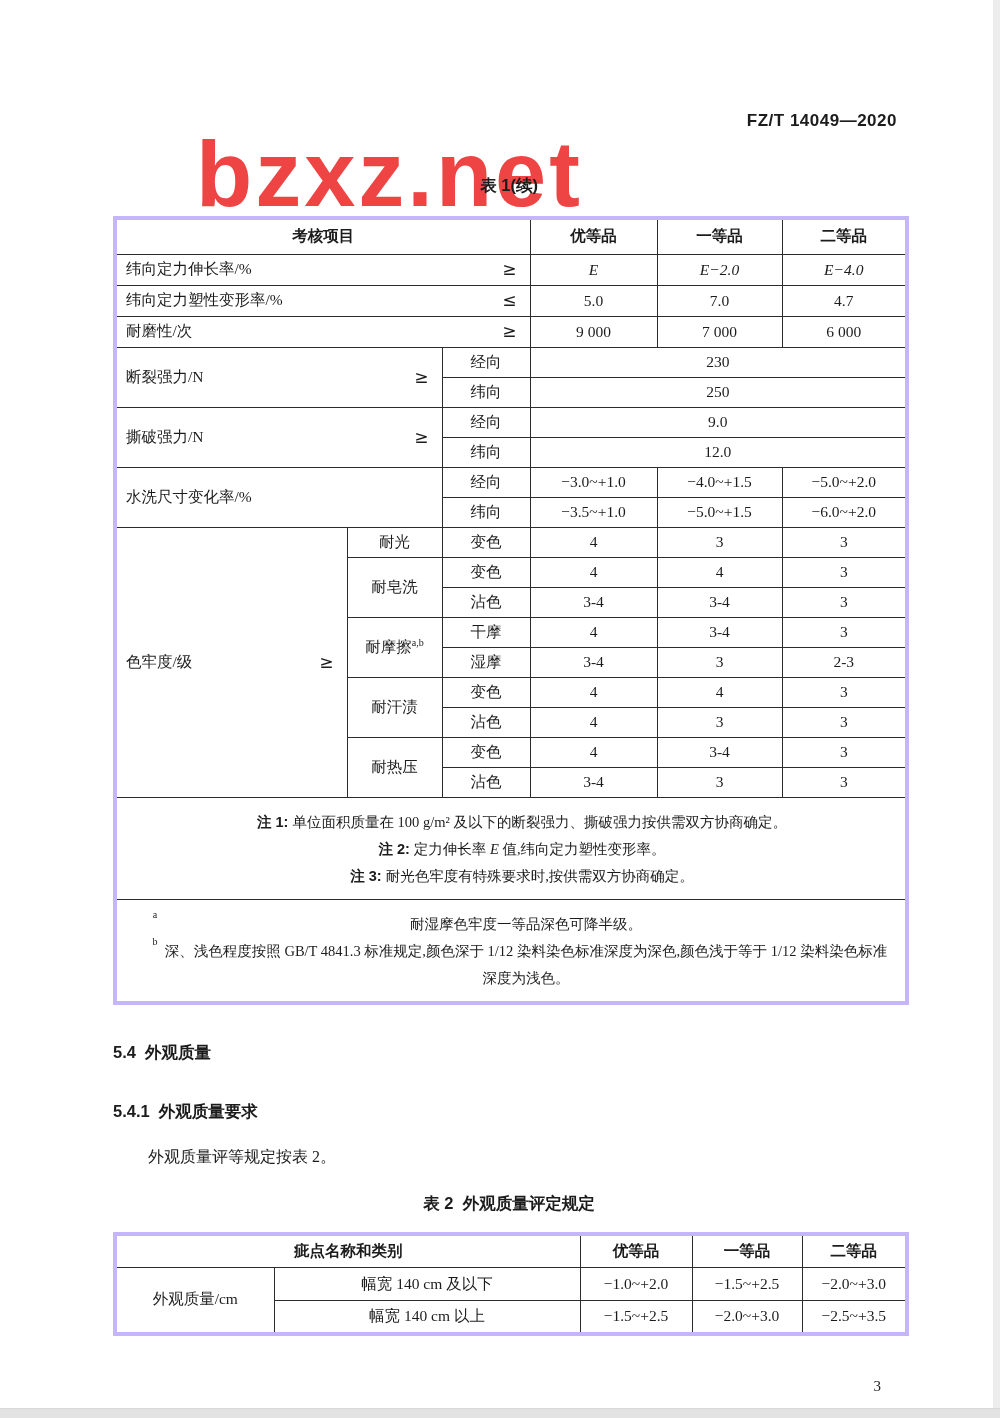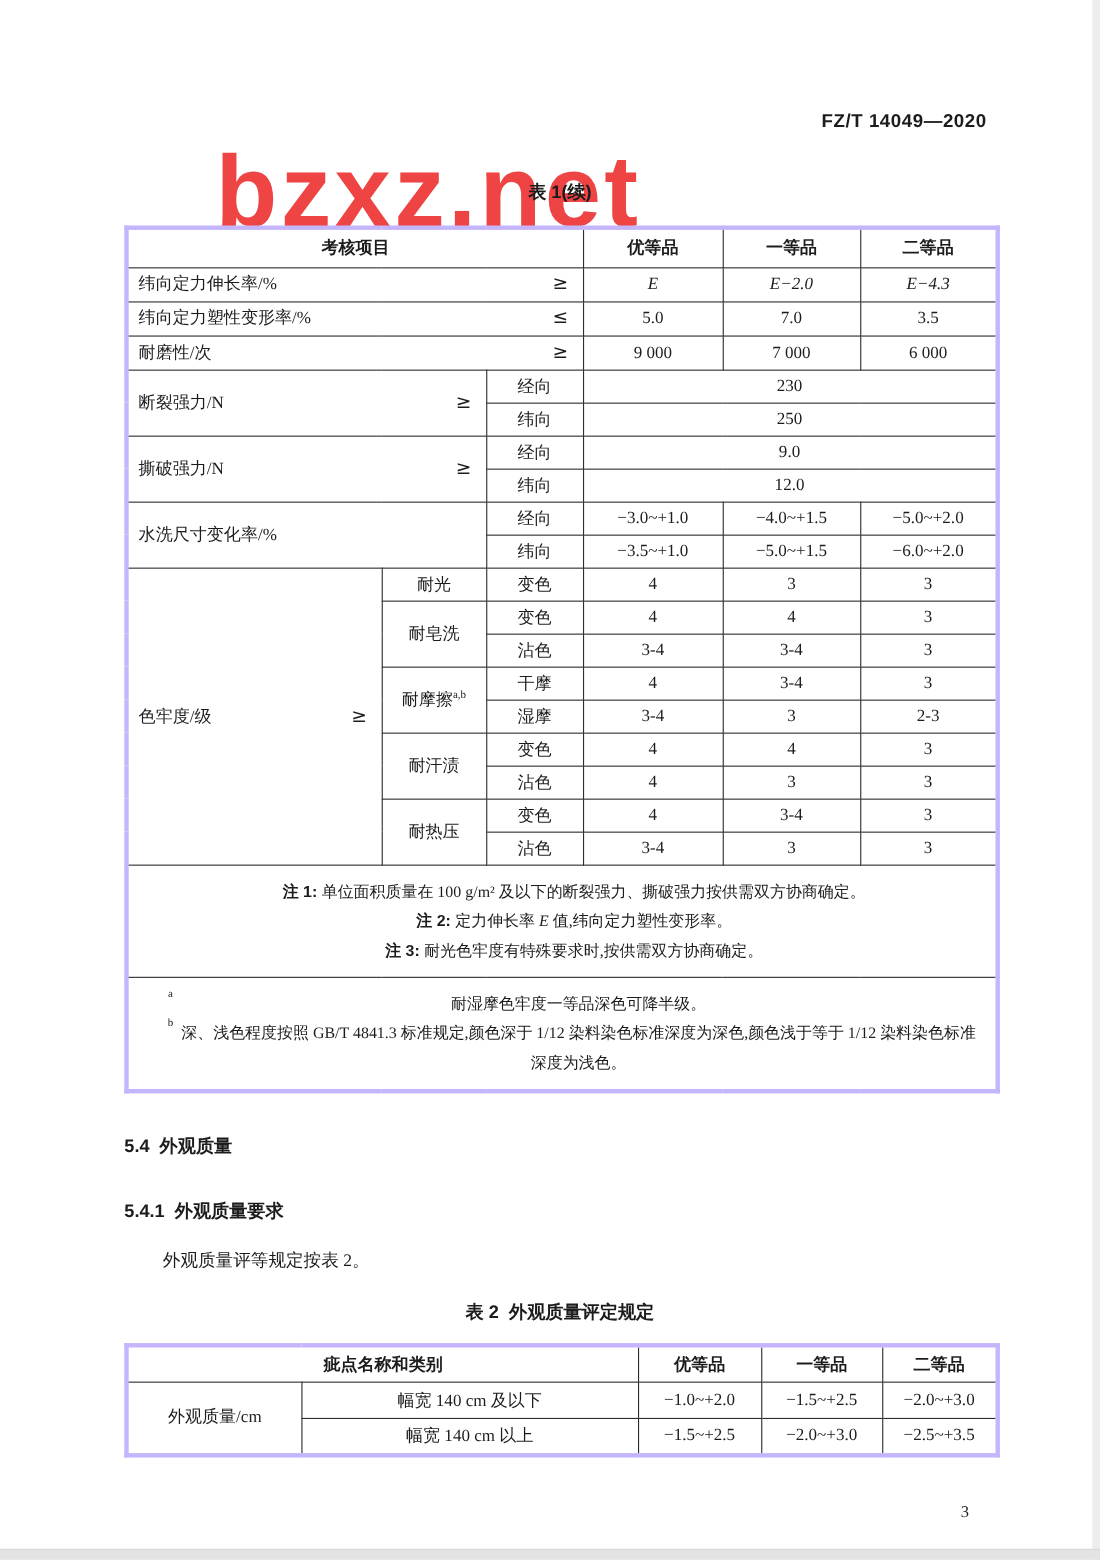--- a/index.html
+++ b/index.html
@@ -13,21 +13,21 @@
   }
   .edge-right  { position: absolute; right: 0; top: 0; width: 7px; height: 100%; background: #ededed; }
   .edge-bottom { position: absolute; left: 0; bottom: 0; width: 100%; height: 10px; background: #e3e3e3; border-top: 1px solid #d9d9d9; }
 
   .watermark {
     position: absolute; left: 196px; top: 122px;
     font-family: "Liberation Sans", "DejaVu Sans", sans-serif;
     font-weight: bold; font-size: 92px; letter-spacing: 3px;
     color: #ef4444; z-index: 0; user-select: none;
   }
-  .content { position: absolute; left: 113px; top: 0; width: 792px; z-index: 1; }
+  .content { position: absolute; left: 113px; top: 11px; width: 792px; z-index: 1; }
 
   .doc-code {
     margin-top: 100px; text-align: right; padding-right: 8px;
     font-family: "Liberation Sans", "DejaVu Sans", sans-serif;
     font-weight: bold; font-size: 17px; letter-spacing: 0.5px;
   }
   .tbl-title {
     text-align: center; white-space: pre;
     font-family: "Liberation Sans", "DejaVu Sans", sans-serif;
     font-weight: bold; font-size: 16.5px;
@@ -107,32 +107,32 @@
 
       <tr class="r31">
         <td colspan="3" class="lbl">
           <div class="cf">
                 <span class="lt">纬向定力伸长率/%</span>
                 <span class="q">≥</span>
               </div>
         </td>
         <td class="em">E</td>
         <td class="em">E−2.0</td>
-        <td class="em">E−4.3</td>
+        <td class="em">E−4.0</td>
       </tr>
       <tr class="r31">
         <td colspan="3" class="lbl">
           <div class="cf">
                 <span class="lt">纬向定力塑性变形率/%</span>
                 <span class="q">≤</span>
               </div>
         </td>
         <td>5.0</td>
         <td>7.0</td>
-        <td>3.5</td>
+        <td>4.7</td>
       </tr>
       <tr class="r31">
         <td colspan="3" class="lbl">
           <div class="cf">
                 <span class="lt">耐磨性/次</span>
                 <span class="q">≥</span>
               </div>
         </td>
         <td>9 000</td>
         <td>7 000</td>

